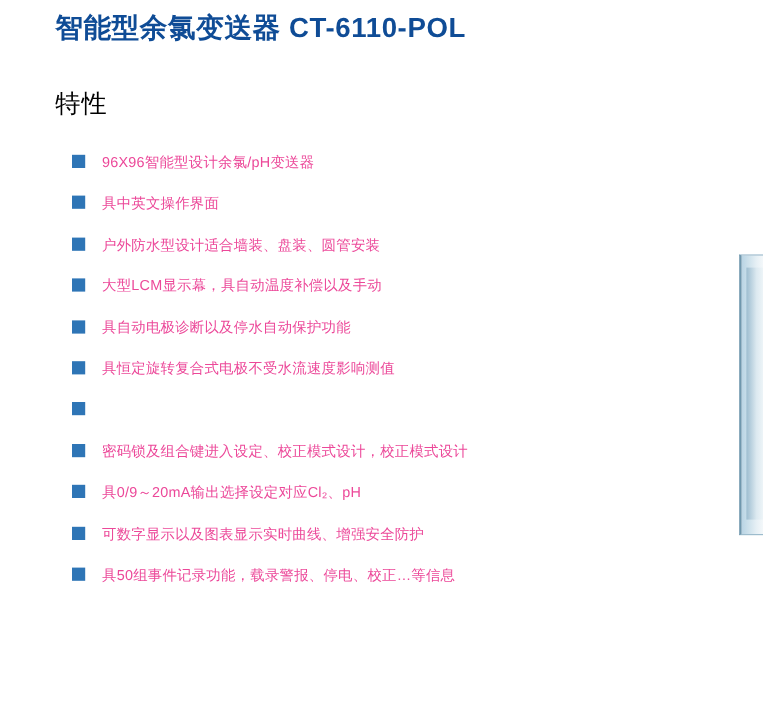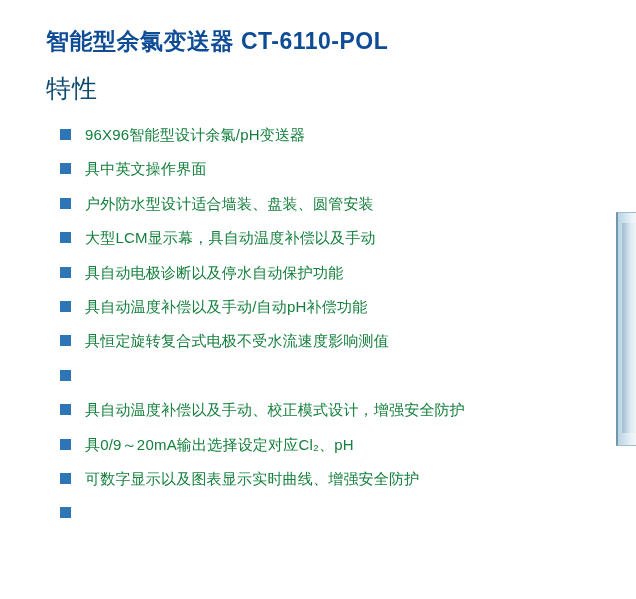--- a/index.html
+++ b/index.html
@@ -18,34 +18,34 @@
     position: absolute;
     left: 0;
     top: 0;
     width: 636px;
     height: 599px;
     background: #ffffff;
   }
   .title {
     position: absolute;
     left: 46px;
-    top: 26px;
+    top: 8px;
     font-size: 23px;
     font-weight: bold;
     color: #0F4C96;
     letter-spacing: 0.5px;
     white-space: nowrap;
     text-align: right;
   }
   .section-heading {
     position: absolute;
     left: 46px;
     top: 72px;
-    font-size: 25px;
-    color: #0c4a6e;
+    font-size: 21px;
+    color: #000000;
     font-weight: normal;
     letter-spacing: 1px;
   }
   .feature-list {
     position: absolute;
     left: 60px;
     top: 118px;
     width: 560px;
     margin: 0;
     padding: 0;
@@ -59,22 +59,22 @@
   }
   .bullet {
     width: 11px;
     height: 11px;
     background: #2E75B6;
     margin-top: 11px;
     margin-right: 14px;
     flex: 0 0 auto;
   }
   .feature-text {
-    font-size: 15px;
-    color: #15803d;
+    font-size: 12px;
+    color: #ec4899;
     white-space: nowrap;
     letter-spacing: 0.2px;
   }
   
   .device-frag {
     position: absolute;
     right: 0;
     top: 212px;
     width: 18px;
     height: 232px;
@@ -117,43 +117,40 @@
     <li class="feature-item">
       <span class="bullet"></span>
       <span class="feature-text">大型LCM显示幕，具自动温度补偿以及手动</span>
     </li>
     <li class="feature-item">
       <span class="bullet"></span>
       <span class="feature-text">具自动电极诊断以及停水自动保护功能</span>
     </li>
     <li class="feature-item">
       <span class="bullet"></span>
-      <span class="feature-text">具自动温度补偿以及手动/自动pH补偿功能</span>
-    </li>
-    <li class="feature-item">
-      <span class="bullet"></span>
       <span class="feature-text">具恒定旋转复合式电极不受水流速度影响测值</span>
     </li>
     <li class="feature-item">
       <span class="bullet"></span>
     </li>
     <li class="feature-item">
       <span class="bullet"></span>
-      <span class="feature-text">具自动温度补偿以及手动、校正模式设计，增强安全防护</span>
+      <span class="feature-text">密码锁及组合键进入设定、校正模式设计，校正模式设计</span>
     </li>
     <li class="feature-item">
       <span class="bullet"></span>
       <span class="feature-text">具0/9～20mA输出选择设定对应Cl₂、pH</span>
     </li>
     <li class="feature-item">
       <span class="bullet"></span>
       <span class="feature-text">可数字显示以及图表显示实时曲线、增强安全防护</span>
     </li>
     <li class="feature-item">
       <span class="bullet"></span>
+      <span class="feature-text">具50组事件记录功能，载录警报、停电、校正…等信息</span>
     </li>
   </ul>
 
   <div class="device-frag">
     <div class="device-frag-inner"></div>
   </div>
 
 </div>
 
 </body></html>

